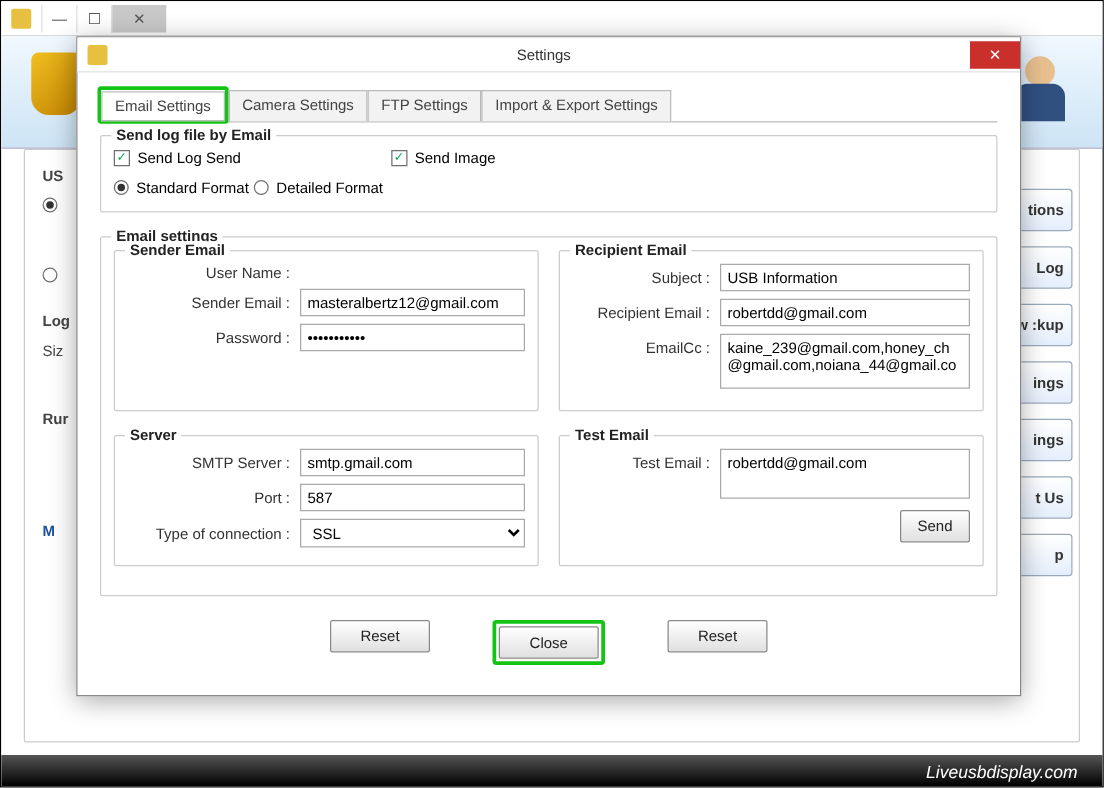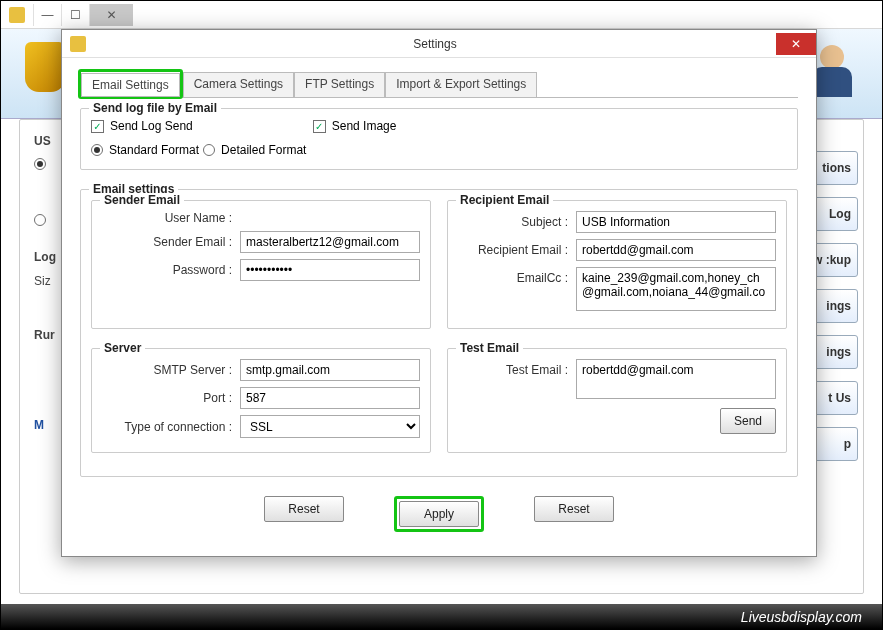--- a/index.html
+++ b/index.html
@@ -226,19 +226,19 @@
             <div class="field-inp"><textarea style="height: 40px;">robertdd@gmail.com</textarea></div>
           </div>
           <button class="btn send">Send</button>
         </div>
       </div>
 
     </div>
 
     <div class="btn-row">
       <button class="btn">Reset</button>
-      <span class="btn-hi-wrap"><button class="btn">Apply</button></span>
+      <span class="btn-hi-wrap"><button class="btn">Close</button></span>
       <button class="btn">Reset</button>
     </div>
   </div>
 </div>
 
 <div class="footer">Liveusbdisplay.com</div>
 
 </body></html>

